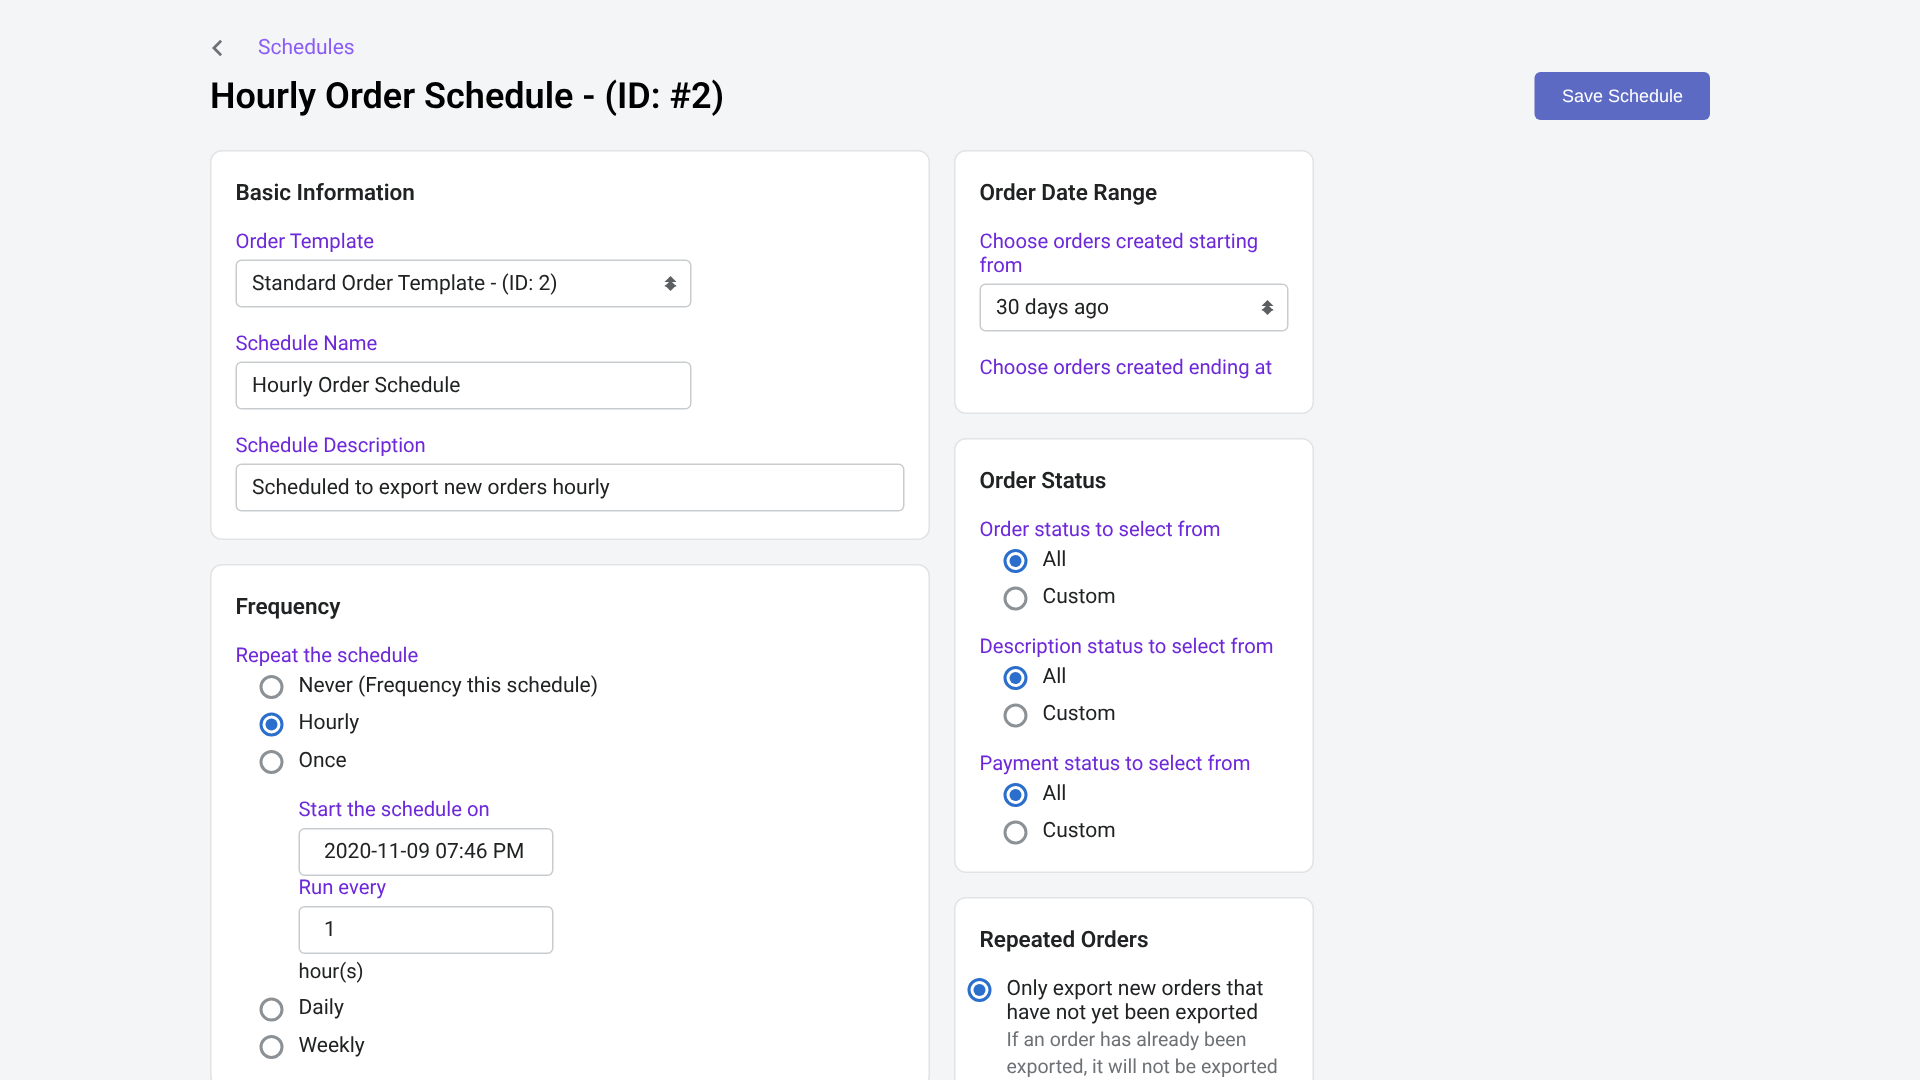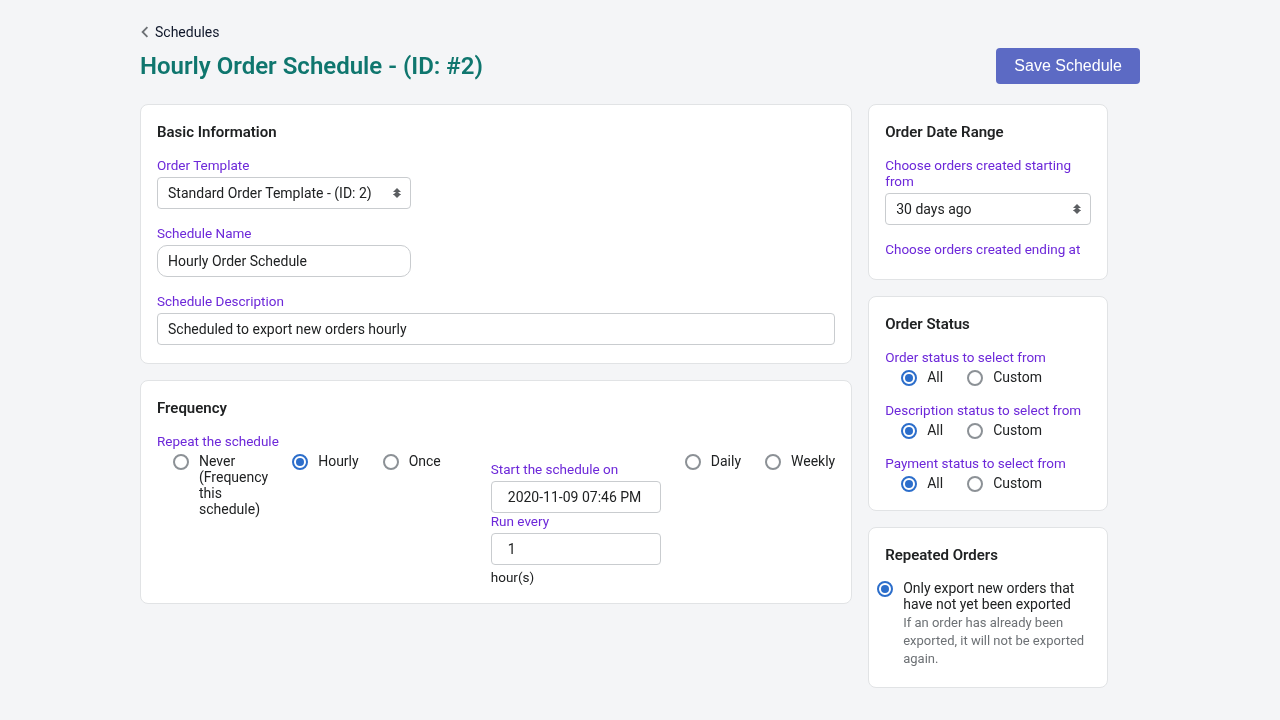--- a/index.html
+++ b/index.html
@@ -10,45 +10,45 @@
   font-size: 14px;
 }
 .page-wrap {
   max-width: 1000px;
   margin: 0 auto;
   padding: 24px 0 60px 0;
 }
 .breadcrumb {
   display: flex;
   align-items: center;
-  gap: 5px;
-  color: #0f172a;
+  gap: 22px;
+  color: #8b5cf6;
   font-size: 14px;
   margin-bottom: 8px;
   cursor: pointer;
 }
 .breadcrumb svg { width: 10px; height: 12px; }
 .header-row {
   display: flex;
   justify-content: space-between;
   align-items: center;
   margin-bottom: 20px;
 }
 .page-title {
   font-size: 24px;
   font-weight: 600;
-  color: #0f766e;
+  color: #000000;
 }
 .btn-primary {
   background: #5c6ac4;
   color: #fff;
   border: none;
   border-radius: 4px;
   padding: 9px 18px;
-  font-size: 16px;
+  font-size: 12px;
   font-weight: 500;
   cursor: pointer;
 }
 .cols {
   display: flex;
   gap: 16px;
   align-items: flex-start;
 }
 .col-left { flex: 0 0 480px; display: flex; flex-direction: column; gap: 16px; }
 .col-right { flex: 0 0 240px; display: flex; flex-direction: column; gap: 16px; }
@@ -107,23 +107,23 @@
 }
 .select-updown::before, .select-updown::after {
   content: "";
   width: 0; height: 0;
   border-left: 4px solid transparent;
   border-right: 4px solid transparent;
 }
 .select-updown::before { border-bottom: 4px solid #5c5f62; }
 .select-updown::after { border-top: 4px solid #5c5f62; }
 .select { appearance: none; -webkit-appearance: none; padding-right: 28px; }
-.w-270 { width: 254px; border-radius: 10px; }
+.w-270 { width: 304px; }
 .w-full { width: 100%; }
-.radios { display: flex; flex-direction: row; gap: 8px; margin-top: 4px; }
+.radios { display: flex; flex-direction: column; gap: 8px; margin-top: 4px; }
 .radio-row { display: flex; gap: 10px; align-items: flex-start; padding-left: 16px; }
 .radio {
   width: 16px; height: 16px;
   border: 2px solid #8c9196;
   border-radius: 50%;
   flex-shrink: 0;
   margin-top: 1px;
   cursor: pointer;
   position: relative;
 }

